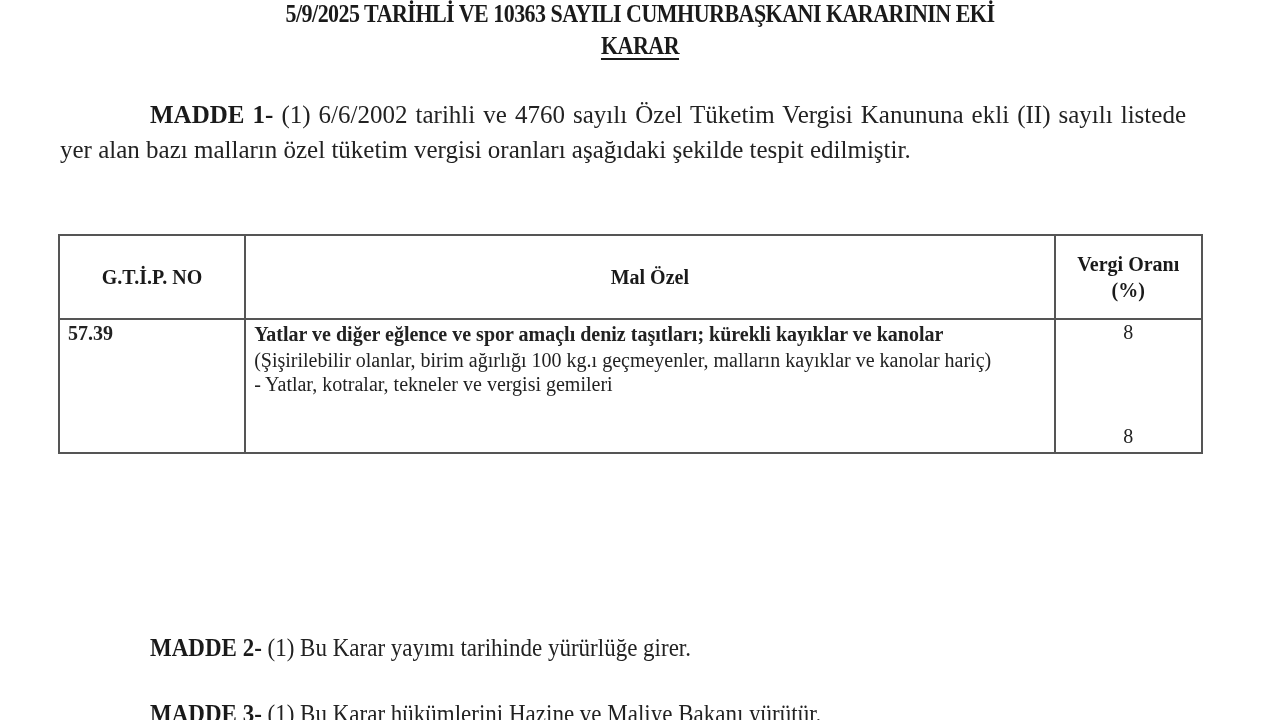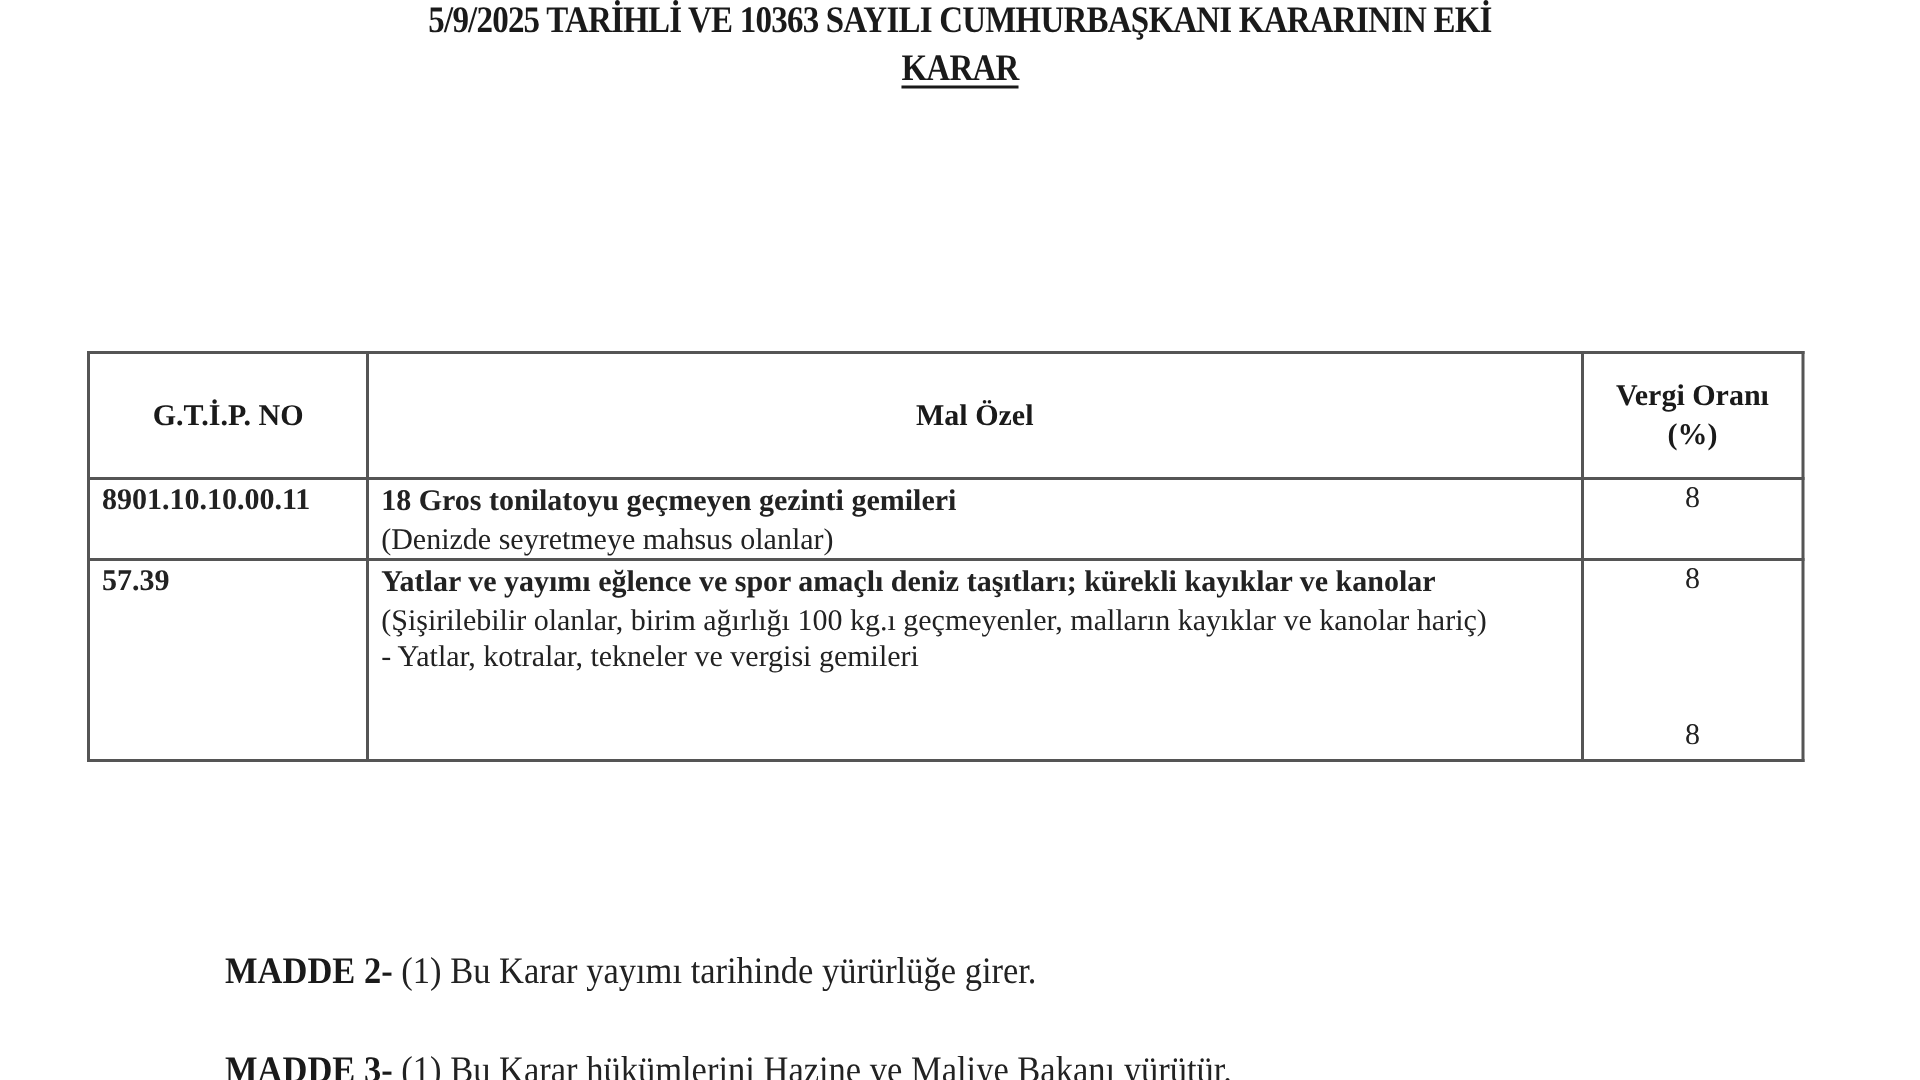--- a/index.html
+++ b/index.html
@@ -115,48 +115,44 @@
 </head>
 <body>
 
 <div class="page">
 
   <div class="title line1">5/9/2025 TARİHLİ VE 10363 SAYILI CUMHURBAŞKANI KARARININ EKİ</div>
   <div class="title line2">
     <span>KARAR</span>
   </div>
 
+  <div class="para p1">
+    <span class="indent"></span><b>MADDE 1-</b>
+    <span>(1) 6/6/2002 tarihli ve 4760 sayılı Özel Tüketim Vergisi Kanununa ekli (II) sayılı listede yer alan bazı malların özel tüketim vergisi oranları aşağıdaki şekilde tespit edilmiştir.</span>
+  </div>
 
   <table class="rates">
     <colgroup>
       <col class="col-code">
       <col class="col-name">
       <col class="col-rate">
     </colgroup>
     <tbody>
         <tr>
       <th>G.T.İ.P. NO</th>
       <th>Mal Özel</th>
       <th>
         <span>Vergi Oranı</span><br>
         <span>(%)</span>
       </th>
     </tr>
-    <tr class="r1">
-      <td class="code">8901.10.10.00.11</td>
-      <td class="name">
-        <span class="main">18 Gros tonilatoyu geçmeyen gezinti gemileri</span>
-        <span class="sub">(Denizde seyretmeye mahsus olanlar)</span>
-      </td>
-      <td class="rate">8</td>
-    </tr>
     <tr class="r3">
       <td class="code">57.39</td>
       <td class="name">
-        <span class="main">Yatlar ve yayımı eğlence ve spor amaçlı deniz taşıtları; kürekli kayıklar ve kanolar</span>
+        <span class="main">Yatlar ve diğer eğlence ve spor amaçlı deniz taşıtları; kürekli kayıklar ve kanolar</span>
         <span class="sub">(Şişirilebilir olanlar, birim ağırlığı 100 kg.ı geçmeyenler, malların kayıklar ve kanolar hariç)</span>
         <span class="sub">- Yatlar, kotralar, tekneler ve vergisi gemileri</span>
       </td>
       <td class="rate">
         <span>8</span>
         <span class="rate-bottom">8</span>
       </td>
     </tr>
   </tbody>
     </table>

